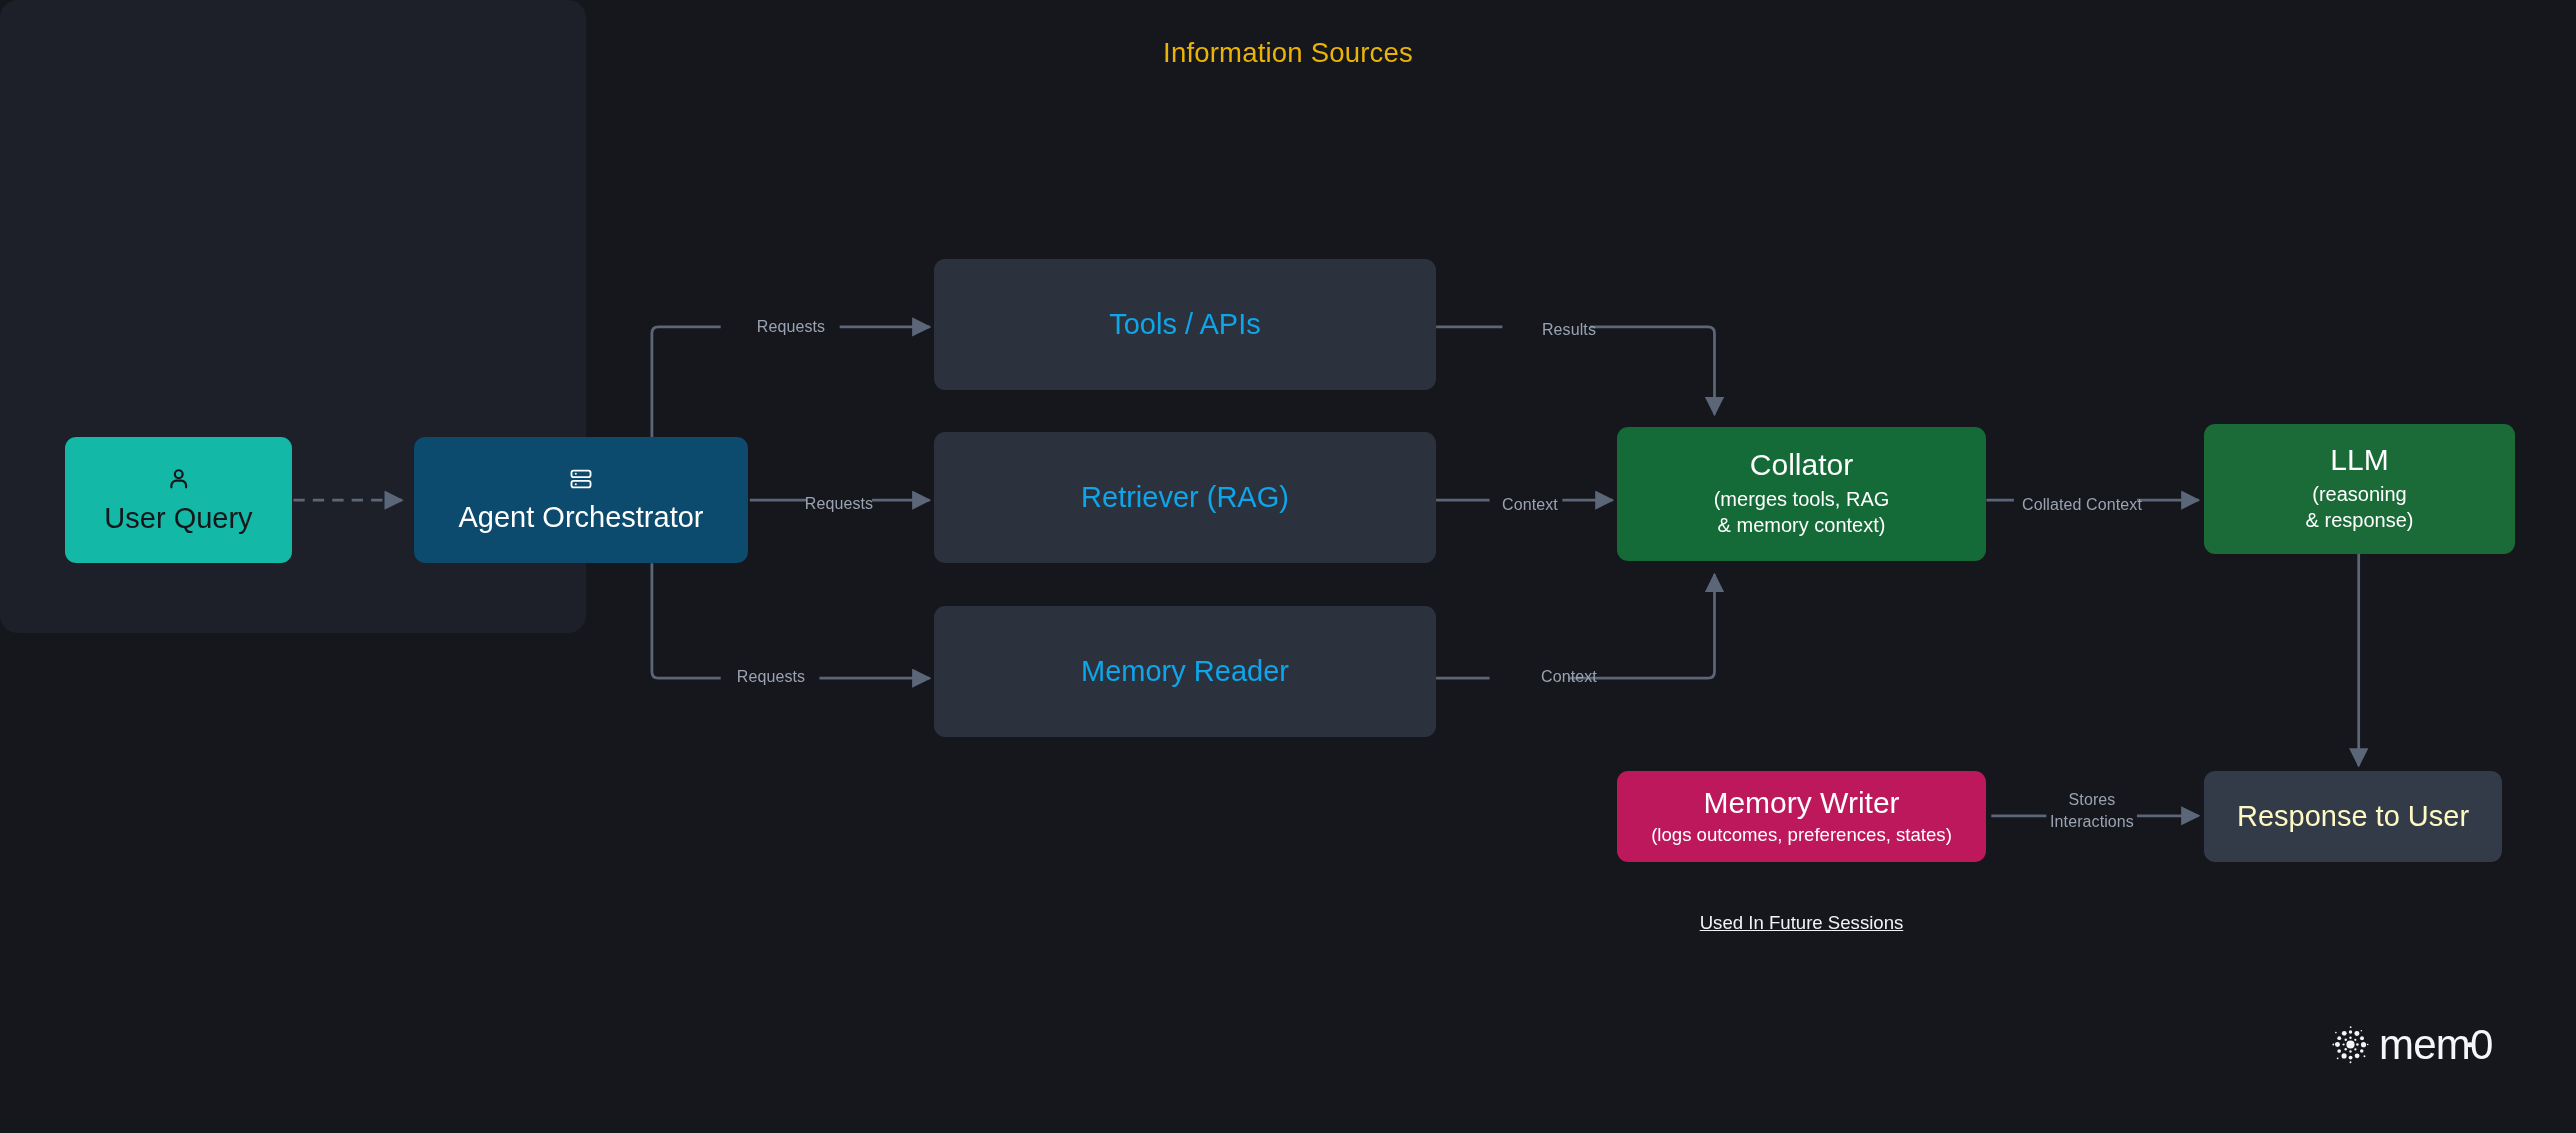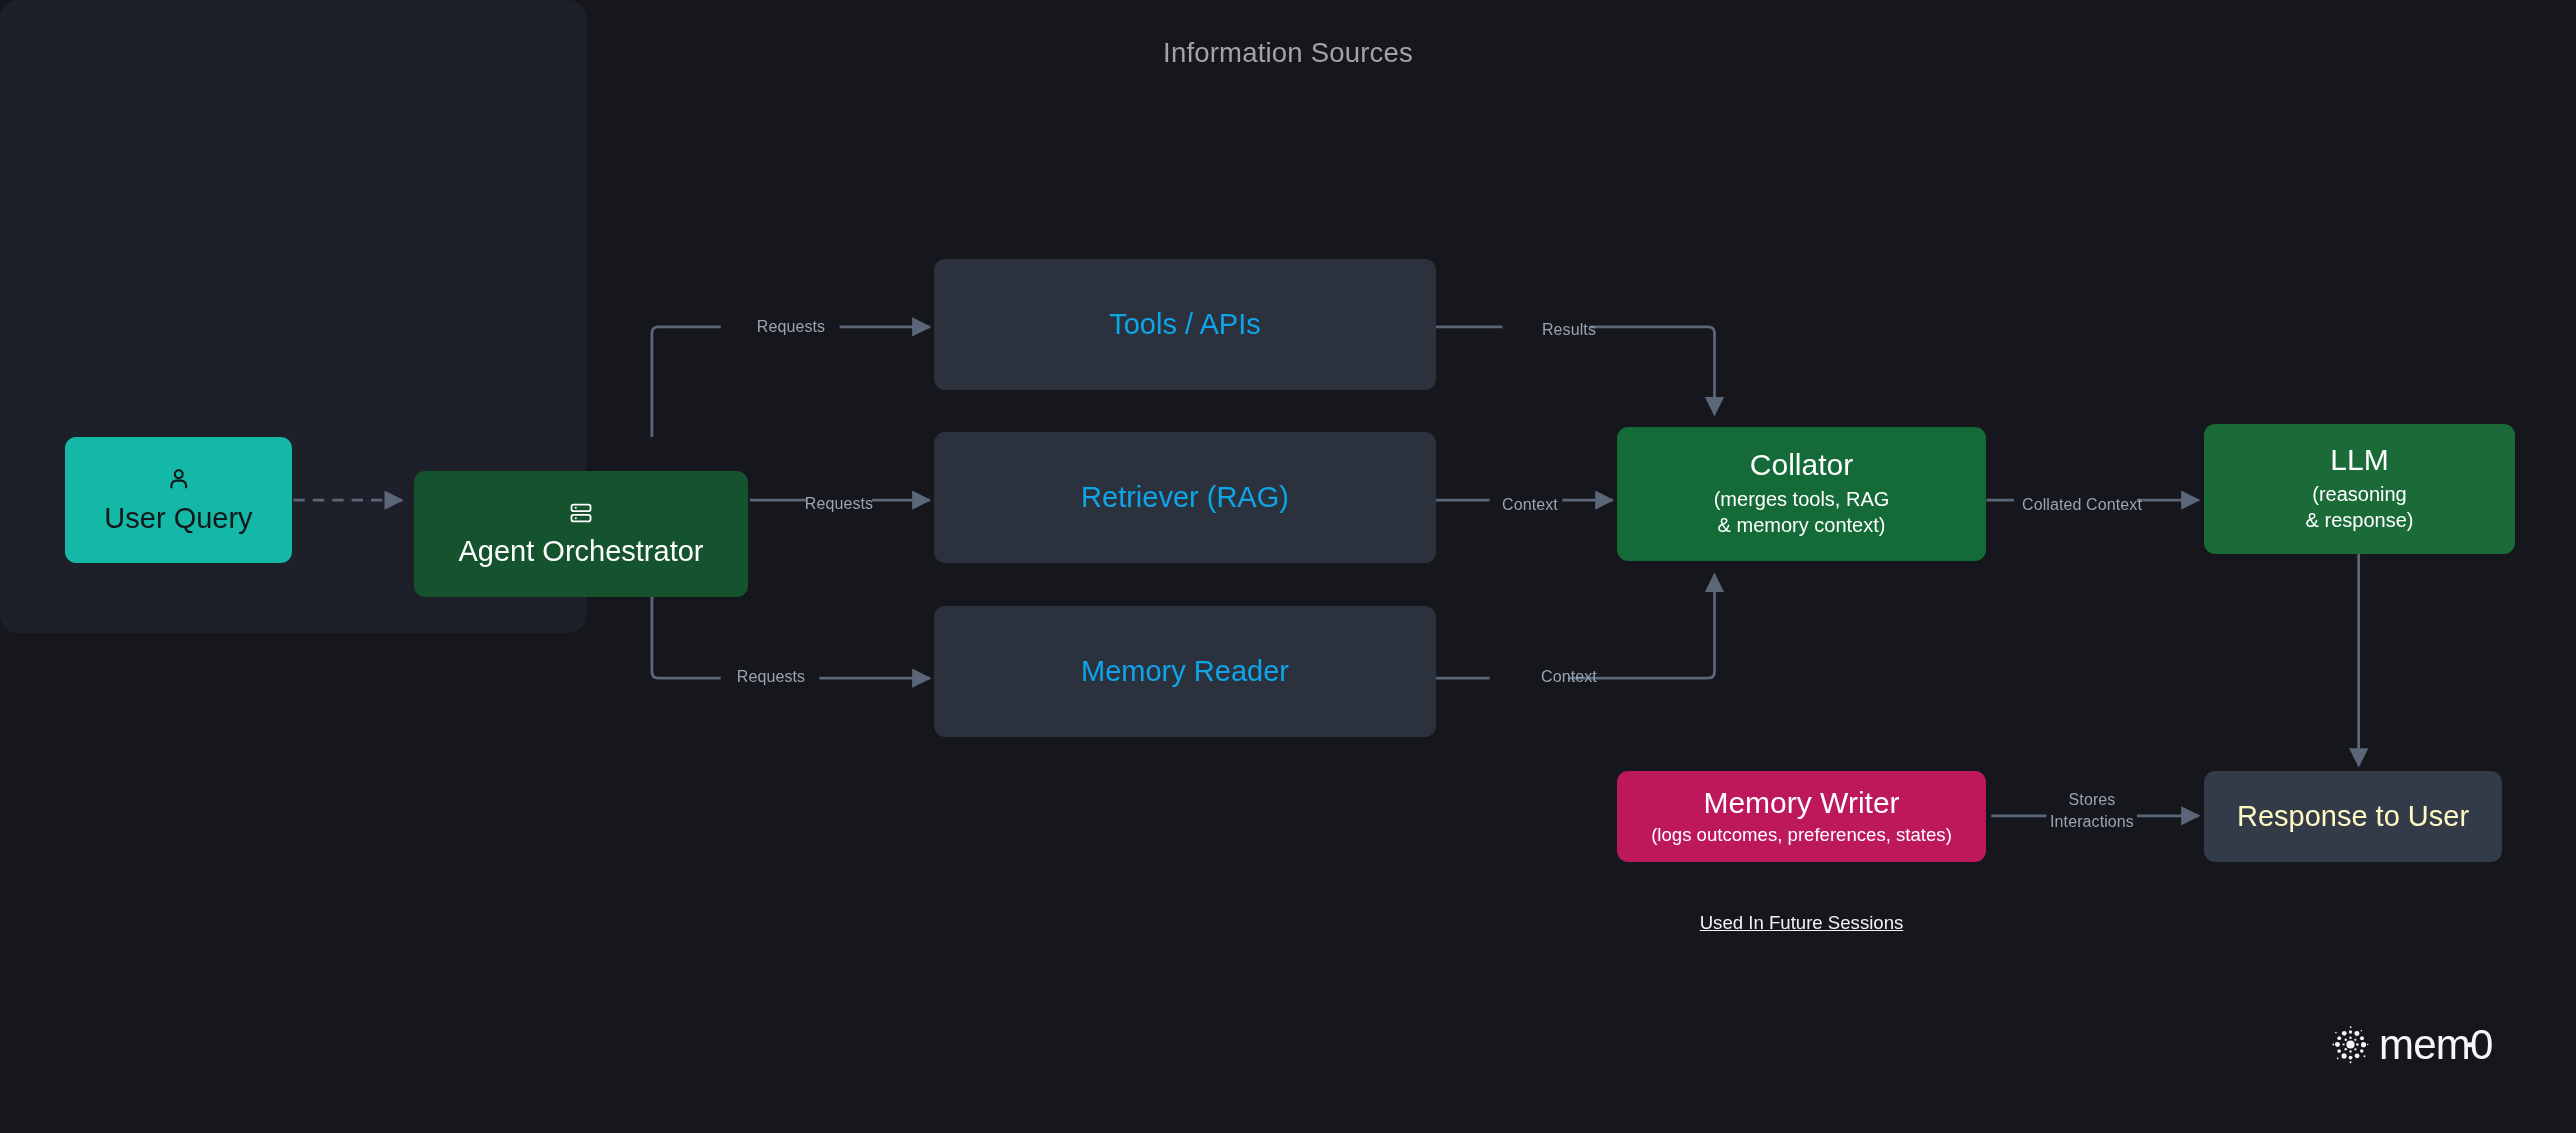--- a/index.html
+++ b/index.html
@@ -15,21 +15,21 @@
         align-items:center;justify-content:center;border-radius:11.3px;text-align:center;}
 
   
   #group-info-sources{
     left:892px;top:154px;width:586px;height:633px;
     background:#1d2029;border-radius:18px;
     display:block;
   }
   #group-info-sources .group-title{
     position:absolute;left:0;right:0;top:37px;text-align:center;
-    font-size:27.5px;color:#a3a3a3;font-weight:400;letter-spacing:0.2px;
+    font-size:27.5px;color:#eab308;font-weight:400;letter-spacing:0.2px;
   }
 
   
   .src-card{
     background:#2b323e;border-radius:11.3px;
     font-size:29px;color:#0ea5e9;font-weight:400;
   }
   #node-tools{left:934px;top:259px;width:502px;height:131px;}
   #node-retriever{left:934px;top:432px;width:502px;height:131px;}
   #node-memory-reader{left:934px;top:606px;width:502px;height:131px;}
@@ -38,21 +38,21 @@
   #node-user-query{
     left:65px;top:437px;width:227px;height:126px;
     background:#14b8a6;color:#14161a;
     font-size:29px;
   }
   #node-user-query .person-icon{margin-bottom:9.7px;display:block;line-height:0;}
 
   
   #node-agent{
     left:414px;top:437px;width:334px;height:126px;
-    background:#14532d;color:#ffffff;font-size:29px;margin-top:34px;
+    background:#0c4a6e;color:#ffffff;font-size:29px;
   }
   #node-agent .server-icon{margin-bottom:9.7px;display:block;line-height:0;}
 
   
   #node-collator{
     left:1617px;top:427px;width:369px;height:134px;
     background:#156b37;color:#ffffff;
   }
   #node-collator .title{font-size:30px;line-height:1.05;margin-bottom:6.5px;}
   #node-collator .sub{font-size:20px;line-height:1.28;}

